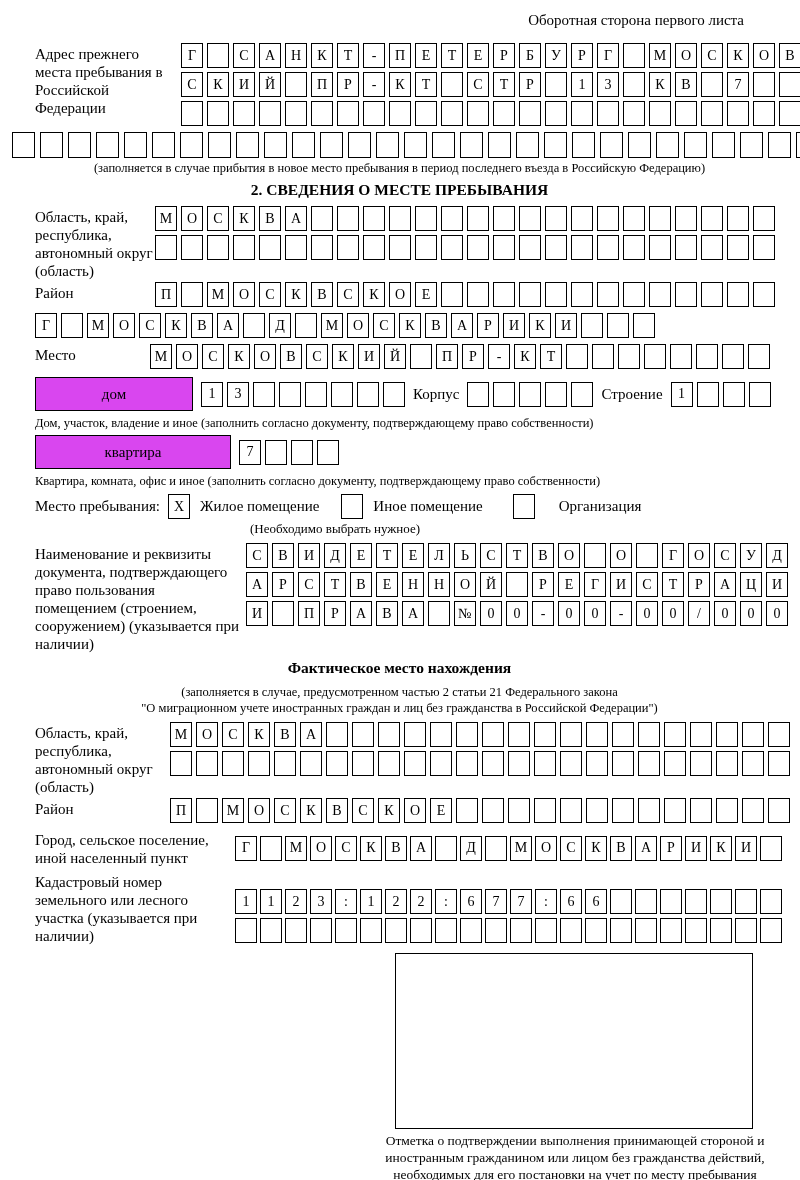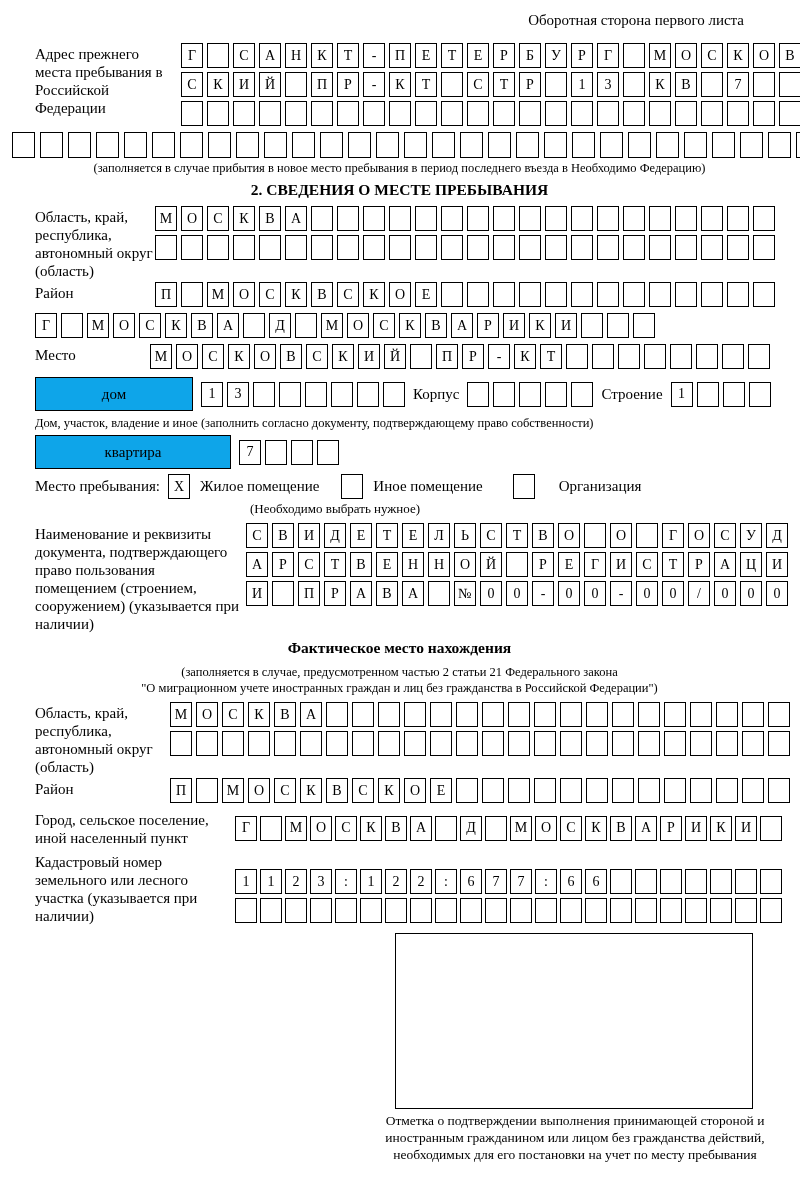--- a/index.html
+++ b/index.html
@@ -30,21 +30,21 @@
   }
   .fullrow { margin:2px 0 2px -27px; padding-left:4px; gap:5px; }
   .fullrow .cbox { width:23px; height:26px; }
 
   .caption { font-size:12.5px; line-height:16px; }
   .caption.center { text-align:center; margin-right:30px; }
   .sec-title { text-align:center; font-weight:bold; font-size:15.5px; margin:5px 30px 7px 0; }
 
   .rectlabel {
     border:1.6px solid #000; height:34px; display:flex; align-items:center;
-    justify-content:center; font-size:15px; flex:0 0 auto; background:#0ea5e9;
+    justify-content:center; font-size:15px; flex:0 0 auto; background:#d946ef;
   }
   .inline-lbl { font-size:15px; padding:0 8px; white-space:nowrap; }
 
   .mesto-row { display:flex; align-items:center; margin-top:5px; font-size:15px;text-align:center; }
   .mesto-row .cbox { margin:0 10px 0 8px; }
   .hint { font-size:13px; margin:2px 0 6px 215px; }
 
   .stamp-wrap { margin-top:6px; }
   .stamp-box { margin-left:360px; width:358px; height:176px; border:1.7px solid #000; }
   .stamp-cap { margin-left:320px; width:440px; text-align:center; font-size:13.5px; line-height:17px; margin-top:3px; } .mt4 { margin-top:4px; } .mt6 { margin-top:6px; }
@@ -165,21 +165,21 @@
       <div class="cbox"></div>
       <div class="cbox"></div>
       <div class="cbox"></div>
       <div class="cbox"></div>
       <div class="cbox"></div>
       <div class="cbox"></div>
       <div class="cbox"></div>
       <div class="cbox"></div>
       <div class="cbox"></div>
     </div>
-  <div class="caption center">(заполняется в случае прибытия в новое место пребывания в период последнего въезда в Необходимо Федерацию)</div>
+  <div class="caption center">(заполняется в случае прибытия в новое место пребывания в период последнего въезда в Российскую Федерацию)</div>
 
   <div class="sec-title">2. СВЕДЕНИЯ О МЕСТЕ ПРЕБЫВАНИЯ</div>
 
   <div class="field-row">
     <div class="flabel w120">Область, край, республика, автономный округ (область)</div>
     <div class="gridcol">
       <div class="boxrow">
           <div class="cbox">М</div>
           <div class="cbox">О</div>
           <div class="cbox">С</div>
@@ -357,20 +357,21 @@
   <div class="field-row vcenter mt4">
     <div class="rectlabel" style="width:196px;">квартира</div>
     <div class="gap8"></div>
     <div class="boxrow" style="margin-bottom:0;">
         <div class="cbox">7</div>
         <div class="cbox"></div>
         <div class="cbox"></div>
         <div class="cbox"></div>
       </div>
   </div>
+  <div class="caption mt4">Квартира, комната, офис и иное (заполнить согласно документу, подтверждающему право собственности)</div>
 
   <div class="mesto-row">
     <span>Место пребывания:</span>
     <div class="cbox">X</div>
     <span>Жилое помещение</span>
     <div class="cbox" style="margin-left:22px;"></div>
     <span>Иное помещение</span>
     <div class="cbox" style="margin-left:30px;"></div>
     <span style="margin-left:14px;">Организация</span>
   </div>

